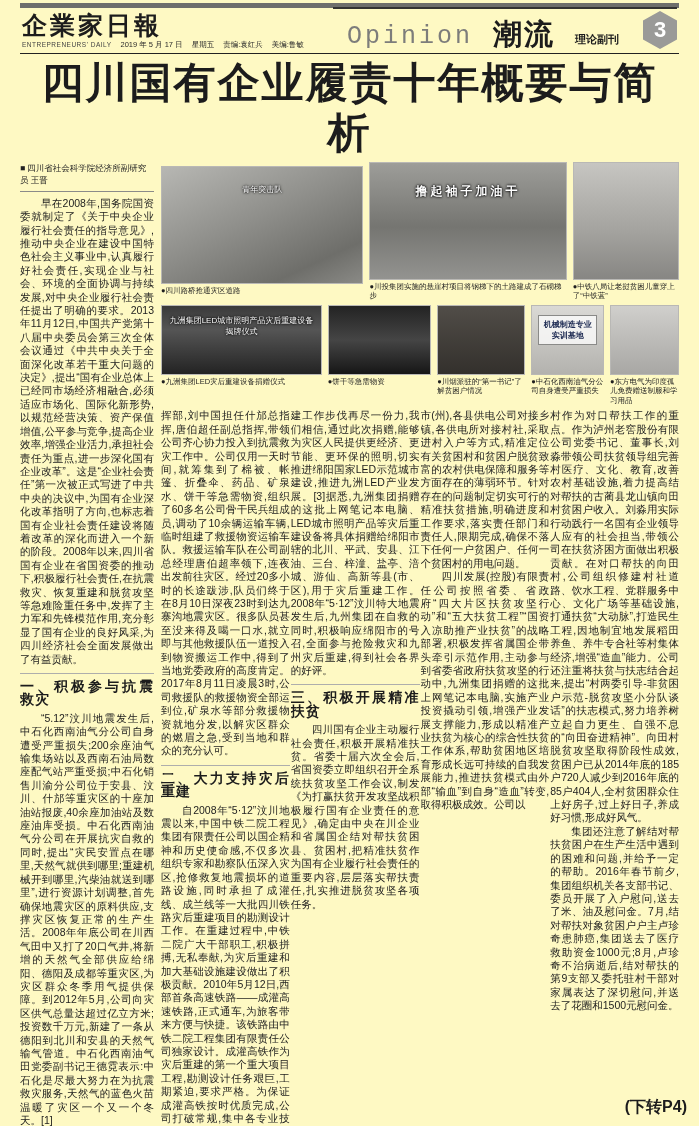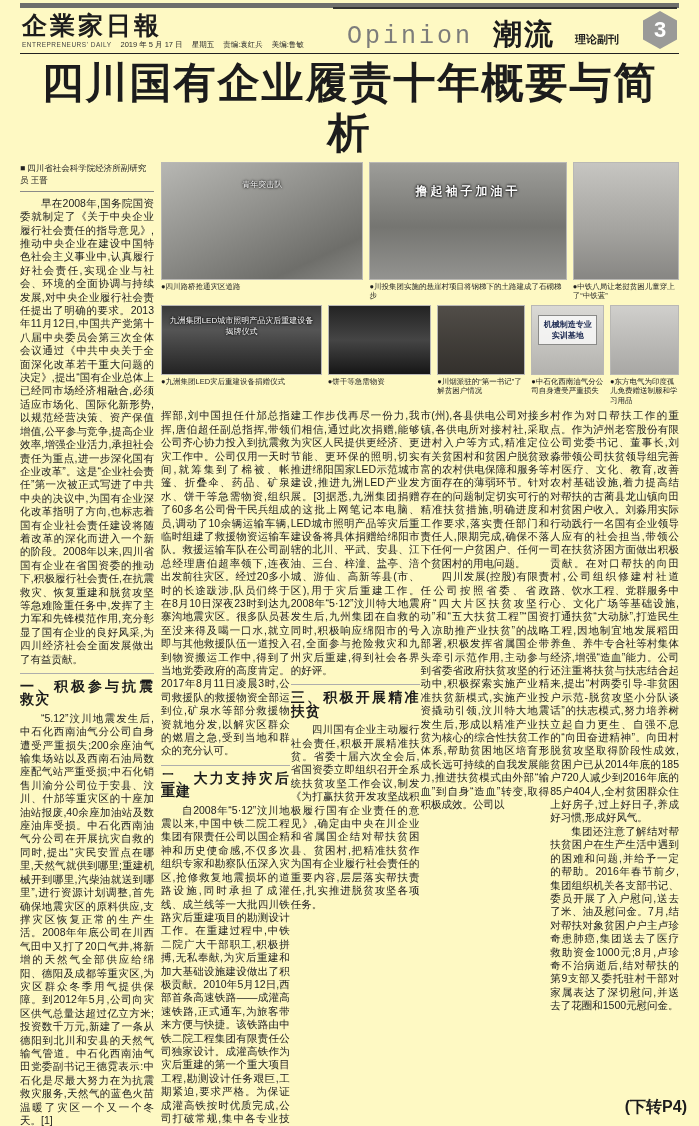--- a/index.html
+++ b/index.html
@@ -98,21 +98,21 @@
       <div class="coltext" id="acol0">
           <p>早在2008年,国务院国资委就制定了《关于中央企业履行社会责任的指导意见》,推动中央企业在建设中国特色社会主义事业中,认真履行好社会责任,实现企业与社会、环境的全面协调与持续发展,对中央企业履行社会责任提出了明确的要求。2013年11月12日,中国共产党第十八届中央委员会第三次全体会议通过《中共中央关于全面深化改革若干重大问题的决定》,提出“国有企业总体上已经同市场经济相融合,必须适应市场化、国际化新形势,以规范经营决策、资产保值增值,公平参与竞争,提高企业效率,增强企业活力,承担社会责任为重点,进一步深化国有企业改革”。这是“企业社会责任”第一次被正式写进了中共中央的决议中,为国有企业深化改革指明了方向,也标志着国有企业社会责任建设将随着改革的深化而进入一个新的阶段。2008年以来,四川省国有企业在省国资委的推动下,积极履行社会责任,在抗震救灾、恢复重建和脱贫攻坚等急难险重任务中,发挥了主力军和先锋模范作用,充分彰显了国有企业的良好风采,为四川经济社会全面发展做出了有益贡献。</p>
           <div class="subhead">一、积极参与抗震救灾</div>
           <p>“5.12”汶川地震发生后,中石化西南油气分公司自身遭受严重损失;200余座油气输集场站以及西南石油局数座配气站严重受损;中石化销售川渝分公司位于安县、汶川、什邡等重灾区的十座加油站报废,40余座加油站及数座油库受损。中石化西南油气分公司在开展抗灾自救的同时,提出“灾民安置点在哪里,天然气就供到哪里;重建机械开到哪里,汽柴油就送到哪里”,进行资源计划调整,首先确保地震灾区的原料供应,支撑灾区恢复正常的生产生活。2008年年底公司在川西气田中又打了20口气井,将新增的天然气全部供应给绵阳、德阳及成都等重灾区,为灾区群众冬季用气提供保障。到2012年5月,公司向灾区供气总量达超过亿立方米;投资数千万元,新建了一条从德阳到北川和安县的天然气输气管道。中石化西南油气田党委副书记王德霓表示:中石化是尽最大努力在为抗震救灾服务,天然气的蓝色火苗温暖了灾区一个又一个冬天。[1]</p>
           <p>四川铁投集团主动肩负社会责任,倡导“诚信、奋进、开放、创新、奉献”的企业文化,切实履行好国企社会责任,敢于打硬仗,善于打硬仗,在抢险救援、精准扶贫、社会公益等方面当先锋、作表率。在5·12汶川地震、4·20芦山地震、茂县“6.24”特大山体滑坡和九寨沟“8.8”地震发生后,铁投公司及四川路桥第一</p>
         </div>
     </div>
 
     <div class="rightzone">
       <div class="photo-row" id="photo-row1">
-          <div class="photo-cell" style="flex: 2 1 0%;">
+          <div class="photo-cell" style="flex: 2 1 0%; justify-content: center;">
             <div class="photo rubble">
               <div class="ov">青年突击队</div>
             </div>
             <div class="caption">●四川路桥抢通灾区道路</div>
           </div>
           <div class="photo-cell" style="flex: 1.95 1 0%;">
             <div class="photo cliff">
               <div class="ov">撸起袖子加油干</div>
             </div>
             <div class="caption">●川投集团实施的悬崖村项目将钢梯下的土路建成了石砌梯步</div>
@@ -154,21 +154,21 @@
             <div class="subhead">二、大力支持灾后重建</div>
             <p>自2008年“5·12”汶川地震以来,中国中铁二院工程集团有限责任公司以国企精神和历史使命感,不仅多次组织专家和勘察队伍深入灾区,抢修救复地震损坏的道路设施,同时承担了成灌线、成兰线等一大批四川铁路灾后重建项目的勘测设计工作。在重建过程中,中铁二院广大干部职工,积极拼搏,无私奉献,为灾后重建和加大基础设施建设做出了积极贡献。2010年5月12日,西部首条高速铁路——成灌高速铁路,正式通车,为旅客带来方便与快捷。该铁路由中铁二院工程集团有限责任公司独家设计。成灌高铁作为灾后重建的第一个重大项目工程,勘测设计任务艰巨,工期紧迫,要求严格。为保证成灌高铁按时优质完成,公司打破常规,集中各专业技术精英,优化方案,采用集中设计、集中会</p>
           </div>
         <div class="col coltext" id="acol2">
             <p class="cont">建工作步伐再尽一份力,我们相信,通过此次捐赠,能够为灾区人民提供更经济、更节能、更环保的照明,切实推进绵阳国家LED示范城市建设,推进九洲LED产业发展。[3]据悉,九洲集团捐赠的这批上网笔记本电脑、LED城市照明产品等灾后重建设备将具体捐赠给绵阳市辖的北川、平武、安县、江油、三台、梓潼、盐亭、涪城、游仙、高新等县(市、区),用于灾后重建工作。2008年“5·12”汶川特大地震发生后,九州集团在自救的同时,积极响应绵阳市的号召,全面参与抢险救灾和九州灾后重建,得到社会各界的好评。</p>
             <div class="subhead">三、积极开展精准扶贫</div>
             <p>四川国有企业主动履行社会责任,积极开展精准扶贫。省委十届六次全会后,省国资委立即组织召开全系统扶贫攻坚工作会议,制发《为打赢扶贫开发攻坚战积极履行国有企业责任的意见》,确定由中央在川企业和省属国企结对帮扶贫困县、贫困村,把精准扶贫作为国有企业履行社会责任的重要内容,层层落实帮扶责任,扎实推进脱贫攻坚各项任务。</p>
           </div>
         <div class="col coltext" id="acol3">
             <p class="cont">市(州),各县供电公司对接乡镇,各供电所对接村社,采取进村入户等方式,精准定位有关贫困村和贫困户脱贫致富的农村供电保障和服务等方面存在的薄弱环节。针对存在的问题制定切实可行的精准扶贫措施,明确进度和工作要求,落实责任部门和责任人,限期完成,确保不落下任何一户贫困户、任何一个贫困村的用电问题。</p>
-            <p>四川发展(控股)有限责任公司按照省委、省政府“四大片区扶贫攻坚行动”和“五大扶贫工程”“国资入凉助推产业扶贫”的战略部署,积极发挥省属国企带头牵引示范作用,主动参与到省委省政府扶贫攻坚的行动中,积极探索实施产业精准扶贫新模式,实施产业投资撬动引领,汶川特大地震发生后,形成以精准产业扶贫为核心的综合性扶贫工作体系,帮助贫困地区培育形成长远可持续的自我发展能力,推进扶贫模式由外部“输血”到自身“造血”转变,取得积极成效。公司以</p>
+            <p>四川发展(控股)有限责任公司按照省委、省政府“四大片区扶贫攻坚行动”和“五大扶贫工程”“国资入凉助推产业扶贫”的战略部署,积极发挥省属国企带头牵引示范作用,主动参与到省委省政府扶贫攻坚的行动中,九洲集团捐赠的这批上网笔记本电脑,实施产业投资撬动引领,增强产业发展支撑能力,形成以精准产业扶贫为核心的综合性扶贫工作体系,帮助贫困地区培育形成长远可持续的自我发展能力,推进扶贫模式由外部“输血”到自身“造血”转变,取得积极成效。公司以</p>
           </div>
         <div class="col coltext" id="acol4">
             <p class="cont">村作为对口帮扶工作的重点。作为泸州老窖股份有限公司党委书记、董事长,刘淼带领公司扶贫领导组完善村医疗、文化、教育,改善农村基础设施,着力提高结对帮扶的古蔺县龙山镇向田村贫困户收入。刘淼用实际行动践行一名国有企业领导人应有的社会担当,带领公司在扶贫济困方面做出积极贡献。在对口帮扶的向田村,公司组织修建村社道路、饮水工程、党群服务中心、文化广场等基础设施,打通扶贫“大动脉”,打造民生工程,因地制宜地发展稻田养鱼、养牛专合社等村集体经济,增强“造血”能力。公司还注重将扶贫与扶志结合起来,提出“村两委引导-非贫困户示范-脱贫攻坚小分队谈话”的扶志模式,努力培养树立起自力更生、自强不息的“向田奋进精神”。向田村脱贫攻坚取得阶段性成效,贫困户已从2014年底的185户720人减少到2016年底的85户404人,全村贫困群众住上好房子,过上好日子,养成好习惯,形成好风气。</p>
             <p>集团还注意了解结对帮扶贫困户在生产生活中遇到的困难和问题,并给予一定的帮助。2016年春节前夕,集团组织机关各支部书记、委员开展了入户慰问,送去了米、油及慰问金。7月,结对帮扶对象贫困户户主卢珍奇患肺癌,集团送去了医疗救助资金1000元;8月,卢珍奇不治病逝后,结对帮扶的第9支部又委托驻村干部对家属表达了深切慰问,并送去了花圈和1500元慰问金。</p>
           </div>
       </div>
     </div>
 
   </div>
 

